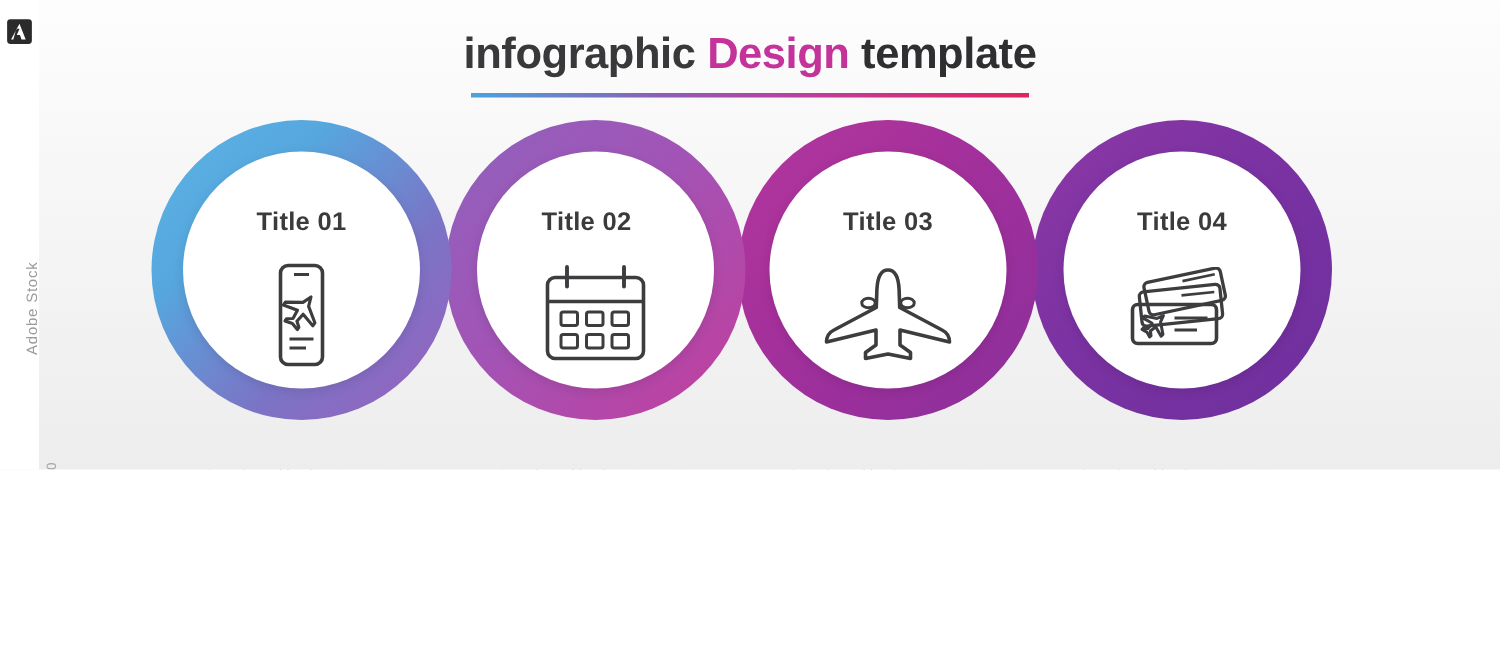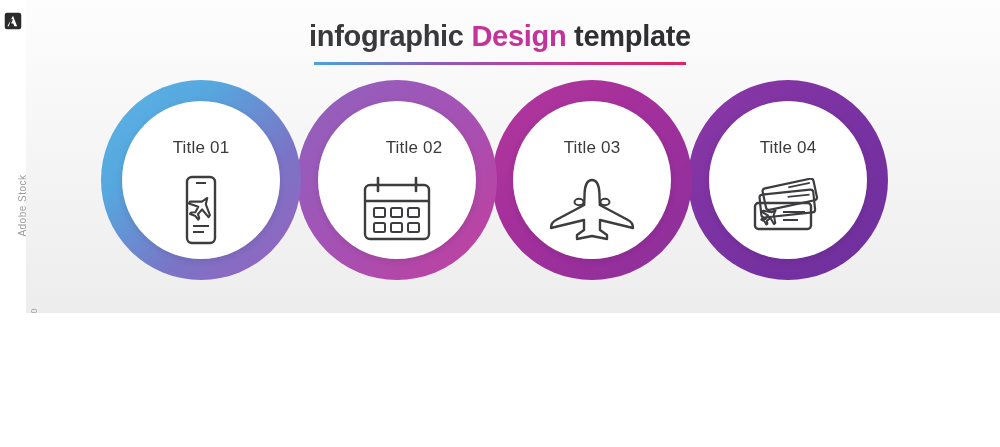--- a/index.html
+++ b/index.html
@@ -125,23 +125,24 @@
 
   .circle-title {
     position: absolute;
     width: 200px;
     text-align: center;
     top: 138px;
     font-size: 17px;
     color: #3b3b3d;
     z-index: 12;
     letter-spacing: 0.2px;
+    font-weight: bold;
   }
   .ct1 { left: 101px; }
-  .ct2 { left: 314px; }
+  .ct2 { left: 291px; }
   .ct3 { left: 492px; }
   .ct4 { left: 688px; }
 
   .icon-box {
     position: absolute;
     width: 200px;
     height: 80px;
     top: 170px;
     z-index: 12;
     display: flex;

